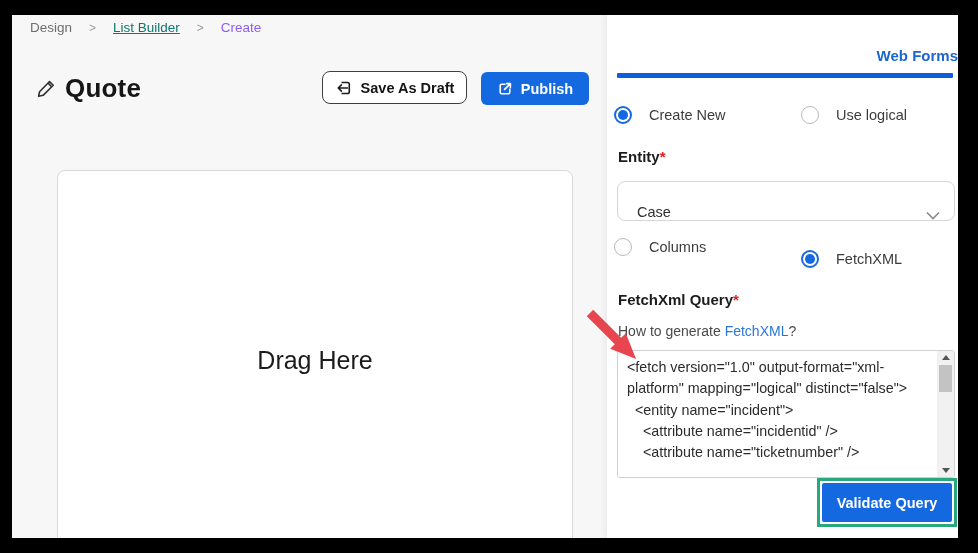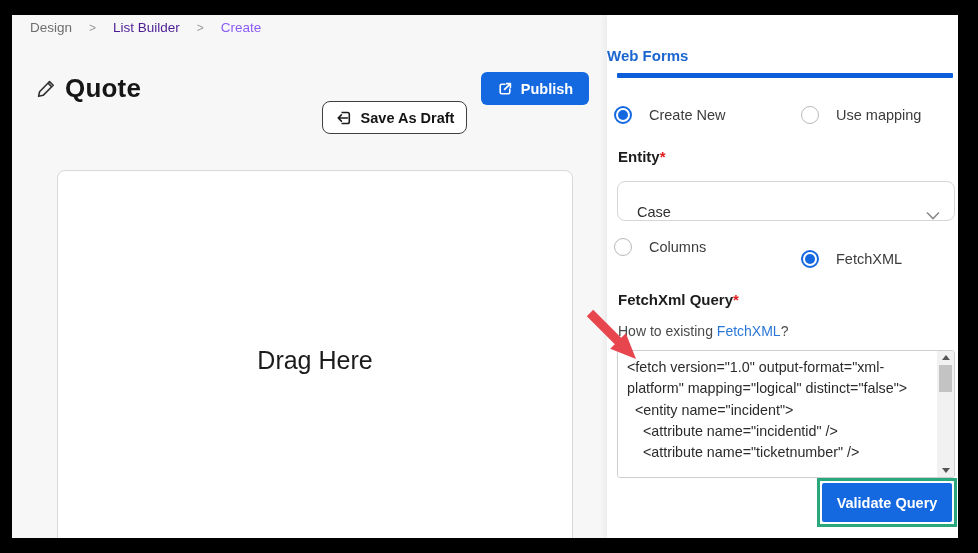--- a/index.html
+++ b/index.html
@@ -7,43 +7,43 @@
               font-family:"Liberation Sans","DejaVu Sans",sans-serif; }
 
   #app { position:absolute; left:12px; top:15px; width:946px; height:523px;
          background:#f7f7f8; overflow:hidden; }
 
   
   .breadcrumb { position:absolute; left:18px; top:5px; font-size:13.5px;
                 display:flex; align-items:center; gap:17px; }
   .bc-plain   { color:#6e6e6e; }
   .bc-sep     { color:#9a9a9a; font-size:12px; }
-  .bc-link    { color:#4c1d95; cursor:pointer; }
+  .bc-link    { color:#0f766e; cursor:pointer;text-decoration:underline; }
   .bc-current { color:#8b5cf6; }
 
   .title-row { position:absolute; left:24px; top:58px; display:flex;
                align-items:center; gap:8px; }
   .page-title { font-size:26px; font-weight:700; color:#161616; letter-spacing:.2px; }
 
   .btn { display:flex; align-items:center; justify-content:center; gap:8px;
          cursor:pointer; font-weight:700; font-size:14.5px; }
   .save-draft-btn { position:absolute; left:310px; top:56px; width:145px; height:33px;
-                    background:#fff; border:1.5px solid #3f3f3f; border-radius:8px; color:#141414;margin-top:30px; }
+                    background:#fff; border:1.5px solid #3f3f3f; border-radius:8px; color:#141414; }
   .publish-btn { position:absolute; left:469px; top:57px; width:108px; height:33px;
                  background:#1569e0; border:none; border-radius:6px; color:#fff; }
 
   .drop-zone { position:absolute; left:45px; top:155px; width:516px; height:400px;
                background:#fff; border:1px solid #d9d9d9; border-radius:8px; }
   .drop-label { margin-top:175px; text-align:center; font-size:25px; color:#1b1b1b; }
 
   
   .panel { position:absolute; left:595px; top:0; width:351px; height:523px;
            background:#fff; box-shadow:-3px 0 6px rgba(0,0,0,.05); }
-  .tab-label { position:absolute; top:32px; left:0; width:100%; text-align:left;
-               color:#1b66cf; font-weight:700; font-size:15px; cursor:pointer; }
+  .tab-label { position:absolute; top:32px; left:0; width:100%; text-align:right;
+               color:#1b66cf; font-weight:700; font-size:15px; cursor:pointer;padding-left:35px; }
   .tab-underline { position:absolute; left:10px; right:5px; top:58px; height:5px;
                    background:#0d5ed8; border-radius:1px; }
 
   .opt { position:absolute; display:flex; align-items:center; gap:17px; cursor:pointer; }
   .radio { width:18px; height:18px; border-radius:50%; background:#fff;
            border:1px solid #b9b9b9; position:relative; flex:0 0 18px; }
   .radio.selected { border:2px solid #1569e0; }
   .radio.selected::after { content:""; position:absolute; left:50%; top:50%;
            width:10px; height:10px; border-radius:50%; background:#1569e0;
            transform:translate(-50%,-50%); }
@@ -138,21 +138,21 @@
 
     <div class="tab-label">Web Forms</div>
     <div class="tab-underline"></div>
 
     <div class="opt" style="left:7px; top:91px;">
       <span class="radio selected"></span>
       <span class="opt-label">Create New</span>
     </div>
     <div class="opt" style="left:194px; top:91px;">
       <span class="radio"></span>
-      <span class="opt-label">Use mapping</span>
+      <span class="opt-label">Use logical</span>
     </div>
 
     <div class="field-label" style="top:133px;">
       <span>Entity</span><span class="req">*</span>
     </div>
 
     <div class="entity-select">
       <span>Case</span>
       <span class="chev icon">
         <svg width="14" height="9" viewBox="0 0 14 9">
@@ -168,21 +168,21 @@
     <div class="opt" style="left:194px; top:235px;">
       <span class="radio selected"></span>
       <span class="opt-label">FetchXML</span>
     </div>
 
     <div class="field-label" style="top:276px;">
       <span>FetchXml Query</span><span class="req">*</span>
     </div>
 
     <div class="help-line">
-      <span>How to existing </span><span class="help-link">FetchXML</span><span>?</span>
+      <span>How to generate </span><span class="help-link">FetchXML</span><span>?</span>
     </div>
 
     <div class="textarea-wrap">
       <textarea class="xml-input" spellcheck="false" style="">&lt;fetch version="1.0" output-format="xml-platform" mapping="logical" distinct="false"&gt;
   &lt;entity name="incident"&gt;
     &lt;attribute name="incidentid" /&gt;
     &lt;attribute name="ticketnumber" /&gt;</textarea>
       <div class="fake-scrollbar">
         <div class="sb-arrow up">
             <span class="tri-up"></span>

